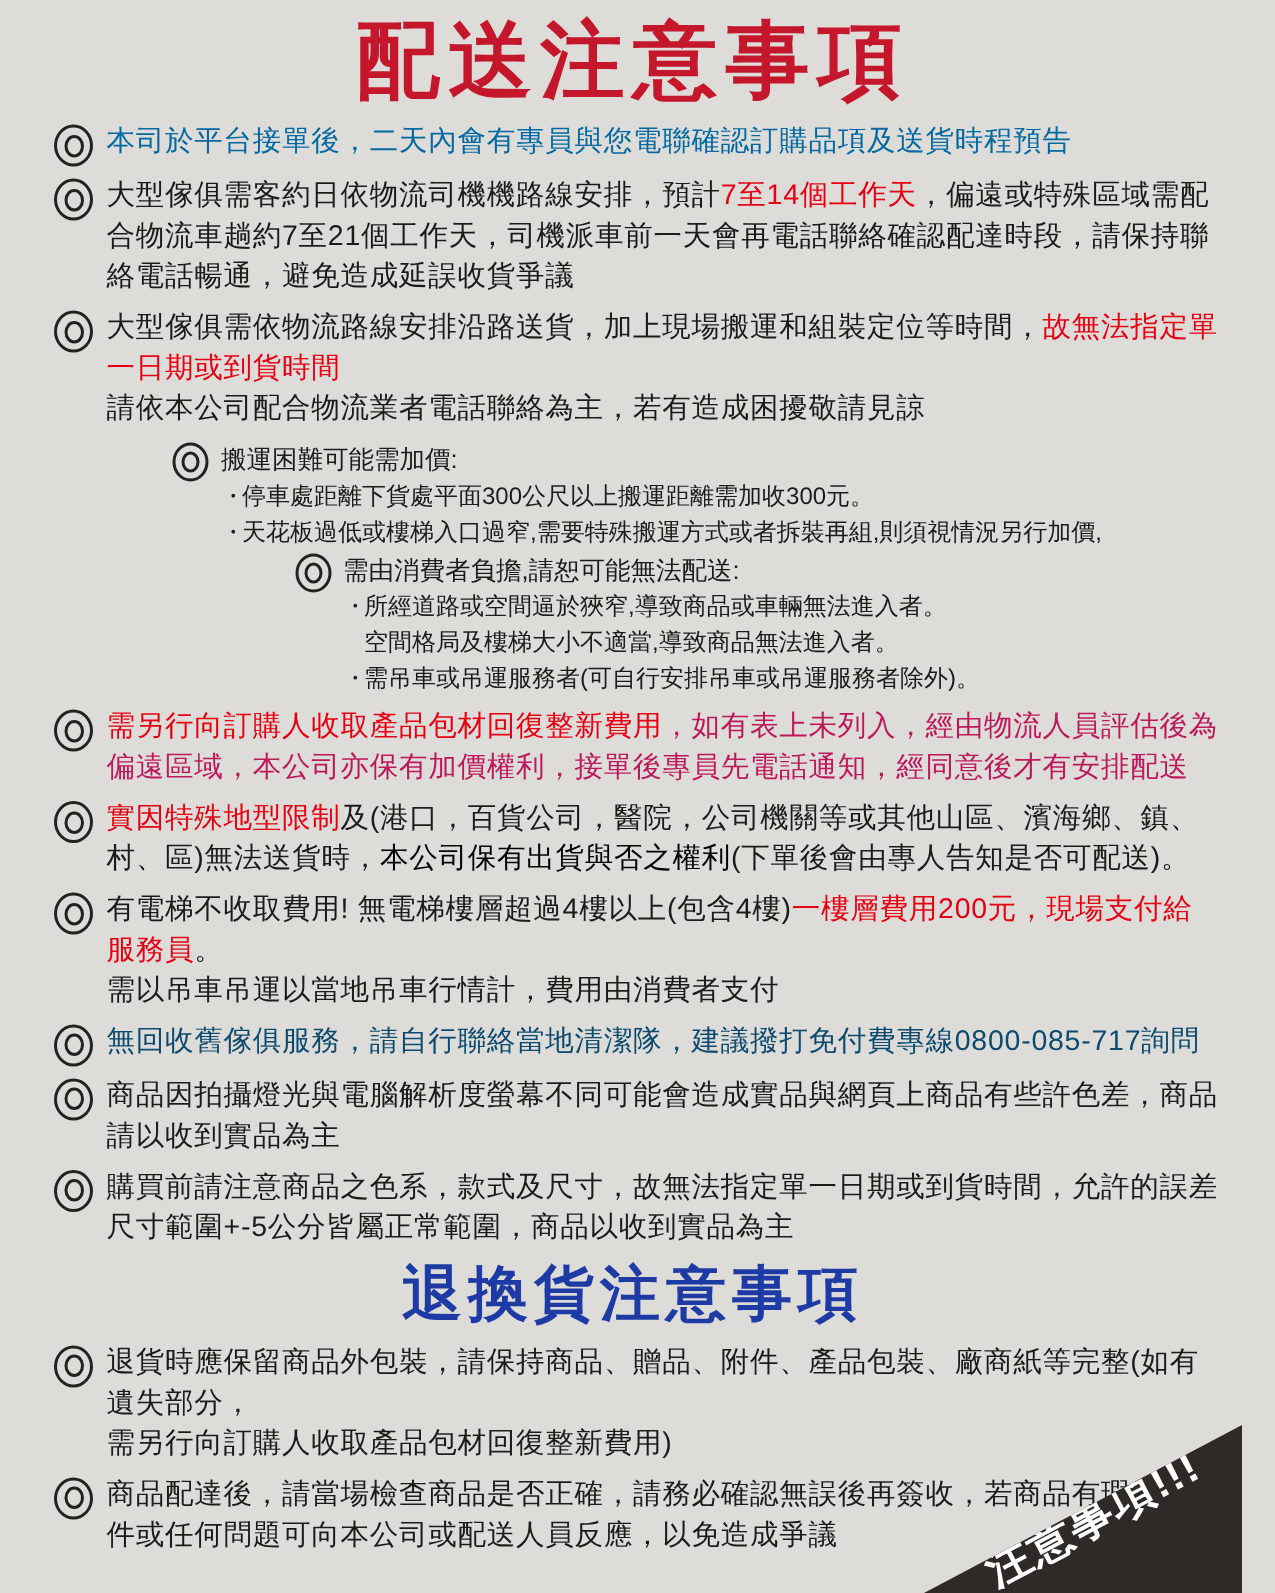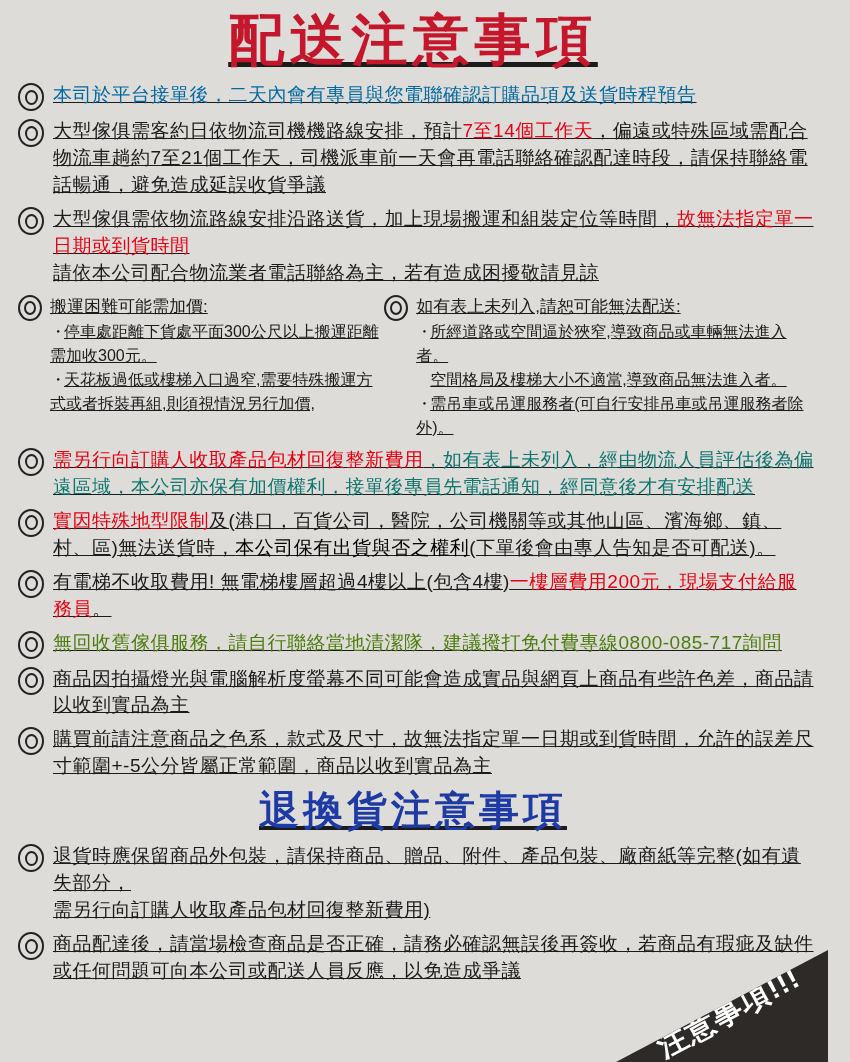--- a/index.html
+++ b/index.html
@@ -4,21 +4,21 @@
 <style>
   html,body{margin:0;padding:0;}
   body{
     width:850px;height:1062px;
     background:#dedcd9;
     font-family:"Liberation Sans","DejaVu Sans",sans-serif;
     overflow:hidden;
     position:relative;
     color:#1b1b1b;
   }
-  .page{position:relative;width:828px;height:1062px;padding:6px 14px 0 12px;box-sizing:border-box;text-decoration:underline;}
+  .page{position:relative;width:828px;height:1062px;padding:6px 14px 0 30px;box-sizing:border-box;}
   .title{
     text-align:center;
     font-weight:bold;
     margin:0 0 10px 0;
     letter-spacing:0.1em;
     line-height:1.15;
   }
   .title.red{color:#c5172c;font-size:56px;margin-top:2px;}
   .title.blue{color:#1e3aa5;font-size:40px;margin-top:6px;}
   .list{display:block;}
@@ -42,21 +42,21 @@
     border:2px solid #222;
     border-radius:50%;
     box-sizing:border-box;
   }
   .item .text{
     margin-left:9px;
     font-size:19px;
     line-height:1.42;
     letter-spacing:0.5px;
   }
-  .cols{display:flex;align-items:flex-start;margin:2px 0 7px 6px;}
+  .cols{display:flex;align-items:center;margin:2px 0 7px 6px;flex-direction:column;}
   .col{display:flex;align-items:flex-start;}
   .col-left{flex:0 0 46%;}
   .col-right{flex:1 1 auto;}
   .col .bullet{width:24px;height:26px;}
   .col .bullet::after{width:12px;height:14px;}
   .col .block{margin-left:8px;font-size:16px;line-height:1.5;letter-spacing:0;}
   .col .heading{font-size:17px;}
   .subline{display:block;}
   .dot{display:inline-block;width:14px;}
   .corner{
@@ -100,42 +100,42 @@
           <span class="bullet"></span>
           <div class="block">
             <span class="heading subline">搬運困難可能需加價:</span>
             <span class="subline"><span class="dot">・</span>停車處距離下貨處平面300公尺以上搬運距離需加收300元。</span>
             <span class="subline"><span class="dot">・</span>天花板過低或樓梯入口過窄,需要特殊搬運方式或者拆裝再組,則須視情況另行加價,</span>
           </div>
         </div>
         <div class="col col-right">
           <span class="bullet"></span>
           <div class="block">
-            <span class="heading subline">如有表上未列入,請恕可能無法配送:</span>
+            <span class="heading subline">需由消費者負擔,請恕可能無法配送:</span>
             <span class="subline"><span class="dot">・</span>所經道路或空間逼於狹窄,導致商品或車輛無法進入者。</span>
             <span class="subline"><span class="dot">&nbsp;</span>空間格局及樓梯大小不適當,導致商品無法進入者。</span>
             <span class="subline"><span class="dot">・</span>需吊車或吊運服務者(可自行安排吊車或吊運服務者除外)。</span>
           </div>
         </div>
       </div>
       <div class="item">
         <span class="bullet"></span>
-        <div class="text"><span style="color: rgb(230, 0, 18);">需另行向訂購人收取產品包材回復整新費用</span><span style="color: #0f766e;">，如有表上未列入，經由物流人員評估後為偏遠區域，本公司亦保有加價權利，接單後專員先電話通知，經同意後才有安排配送</span></div>
+        <div class="text"><span style="color: rgb(230, 0, 18);">需另行向訂購人收取產品包材回復整新費用</span><span style="color: #be185d;">，如有表上未列入，經由物流人員評估後為偏遠區域，本公司亦保有加價權利，接單後專員先電話通知，經同意後才有安排配送</span></div>
       </div>
       <div class="item">
         <span class="bullet"></span>
         <div class="text"><span style="color: rgb(230, 0, 18);">實因特殊地型限制</span><span style="color: rgb(27, 27, 27);">及(港口，百貨公司，醫院，公司機關等或其他山區、濱海鄉、鎮、村、區)無法送貨時，</span><span style="color: #000000; text-align: center;">本公司保有出貨與否之權利</span><span style="color: rgb(27, 27, 27);">(下單後會由專人告知是否可配送)。</span></div>
       </div>
       <div class="item">
         <span class="bullet"></span>
-        <div class="text"><span style="color: rgb(27, 27, 27);">有電梯不收取費用! 無電梯樓層超過4樓以上(包含4樓)</span><span style="color: rgb(230, 0, 18);">一樓層費用200元，現場支付給服務員</span><span style="color: rgb(27, 27, 27);">。</span><br></div>
+        <div class="text"><span style="color: rgb(27, 27, 27);">有電梯不收取費用! 無電梯樓層超過4樓以上(包含4樓)</span><span style="color: rgb(230, 0, 18);">一樓層費用200元，現場支付給服務員</span><span style="color: rgb(27, 27, 27);">。</span><br><span style="color: rgb(27, 27, 27);">需以吊車吊運以當地吊車行情計，費用由消費者支付</span></div>
       </div>
       <div class="item">
         <span class="bullet"></span>
-        <div class="text"><span style="color: #4d7c0f;">無回收舊傢俱服務，請自行聯絡當地清潔隊，建議撥打免付費專線0800-085-717詢問</span></div>
+        <div class="text"><span style="color: #0c4a6e;">無回收舊傢俱服務，請自行聯絡當地清潔隊，建議撥打免付費專線0800-085-717詢問</span></div>
       </div>
       <div class="item">
         <span class="bullet"></span>
         <div class="text"><span style="color: rgb(27, 27, 27);">商品因拍攝燈光與電腦解析度螢幕不同可能會造成實品與網頁上商品有些許色差，商品請以收到實品為主</span></div>
       </div>
       <div class="item">
         <span class="bullet"></span>
         <div class="text"><span style="color: rgb(27, 27, 27);">購買前請注意商品之色系，款式及尺寸，故無法指定單一日期或到貨時間，允許的誤差尺寸範圍+-5公分皆屬正常範圍，商品以收到實品為主</span></div>
       </div>
     </div>

